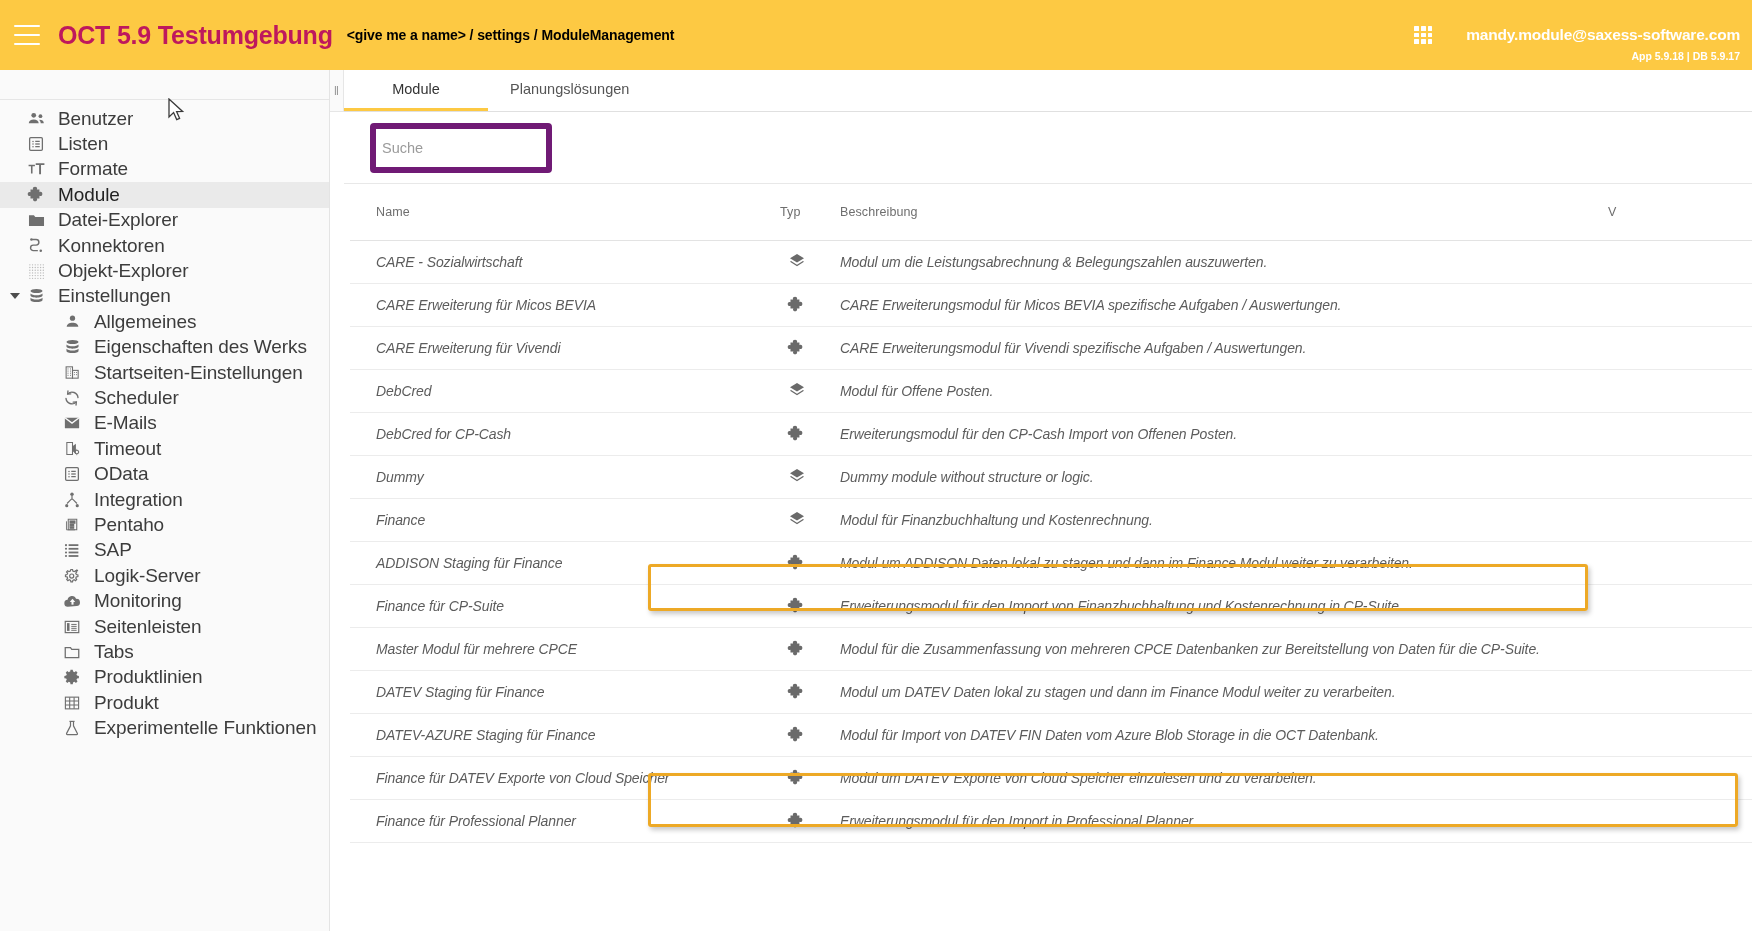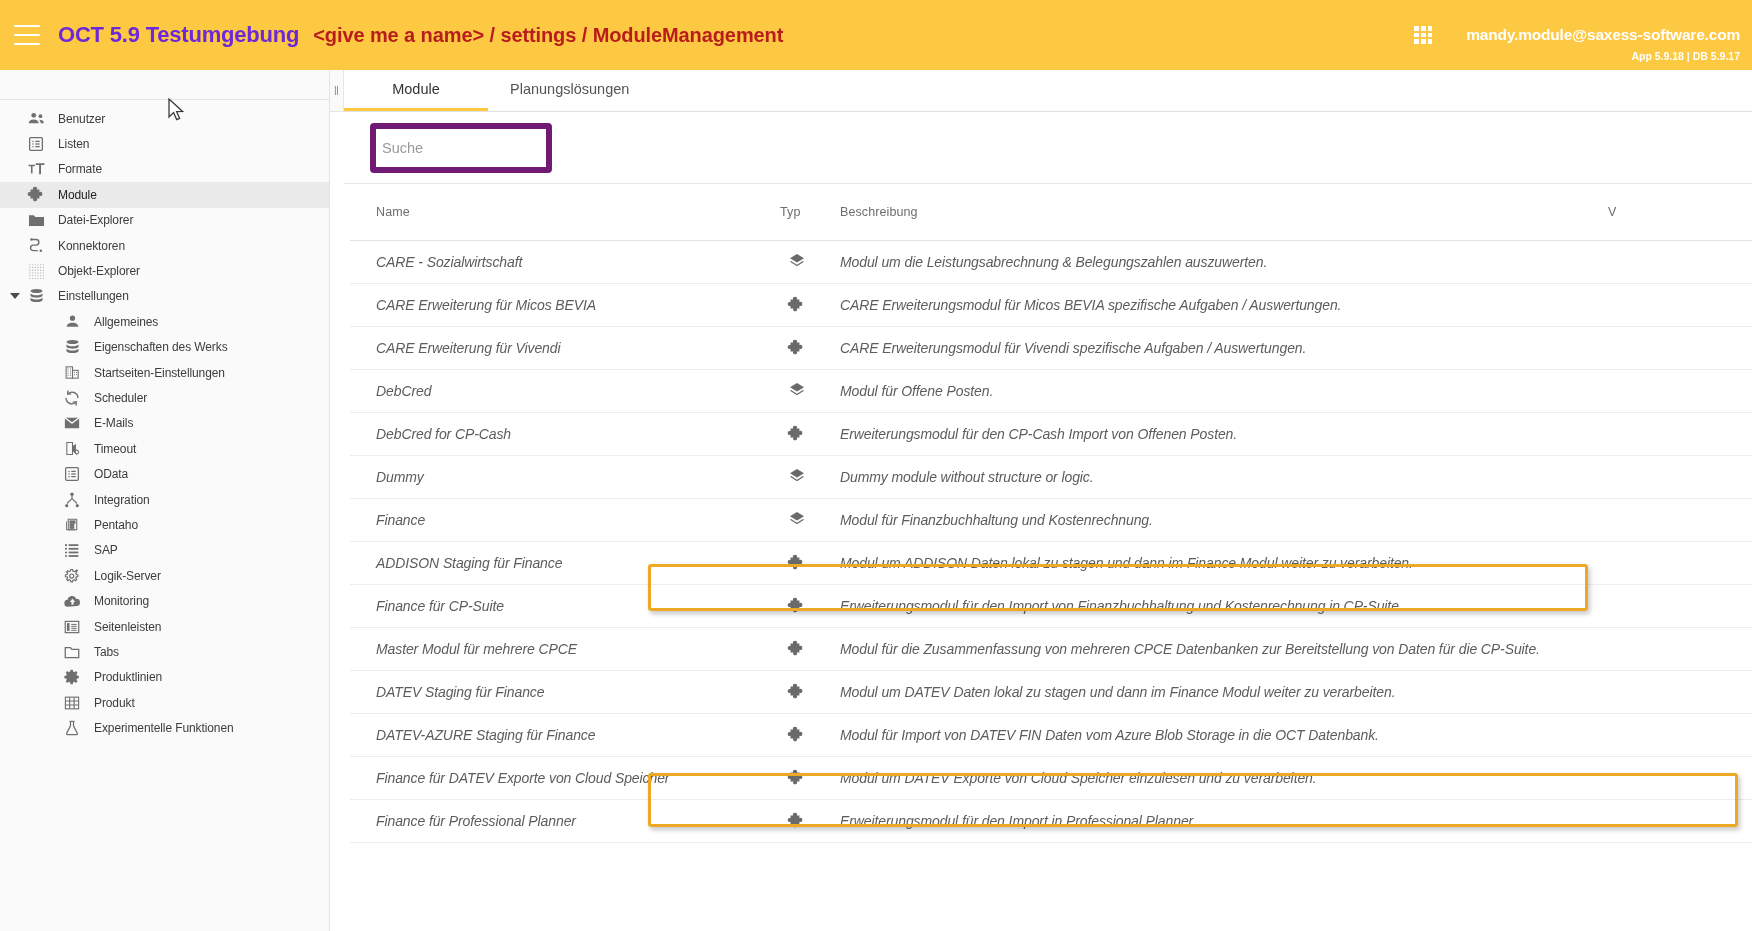--- a/index.html
+++ b/index.html
@@ -23,31 +23,31 @@
   }
   .hamburger {
     width: 26px; height: 20px;
     margin-left: 14px; margin-right: 18px;
     display: flex; flex-direction: column; justify-content: space-between;
     cursor: pointer;
   }
   .hamburger span { display: block; height: 2px; width: 100%; background: #ffffff; border-radius: 1px; }
 
   .app-title {
-    font-size: 22px;
+    font-size: 25px;
     font-weight: 700;
     letter-spacing: -0.2px;
-    color: #6d28d9;
+    color: #be185d;
     white-space: nowrap;
   }
   .breadcrumb {
     margin-left: 14px;
-    font-size: 20px;
+    font-size: 14px;
     font-weight: 700;
-    color: #b91c1c;
+    color: #000000;
     white-space: nowrap;
     letter-spacing: -0.1px;
   }
   .topbar-spacer { flex: 1 1 auto; }
 
   .grid-icon {
     width: 18px; height: 18px;
     display: grid;
     grid-template-columns: repeat(3, 1fr);
     grid-template-rows: repeat(3, 1fr);
@@ -102,21 +102,21 @@
   }
   .nav-icon {
     width: 20px; height: 20px;
     margin-right: 12px;
     flex: 0 0 20px;
     display: flex; align-items: center; justify-content: center;
     color: #6f6f6f;
   }
   .nav-icon svg { display: block; }
   .nav-label {
-    font-size: 12px;
+    font-size: 19px;
     color: #3c3c3c;
     white-space: nowrap;
     letter-spacing: -0.1px;
   }
   .nav-item.active { background: #eaeaea; }
   .nav-item.active .nav-label { color: #222; }
 
   .cursor-arrow { position: absolute; left: 168px; top: 98px; z-index: 40; }
 
   

